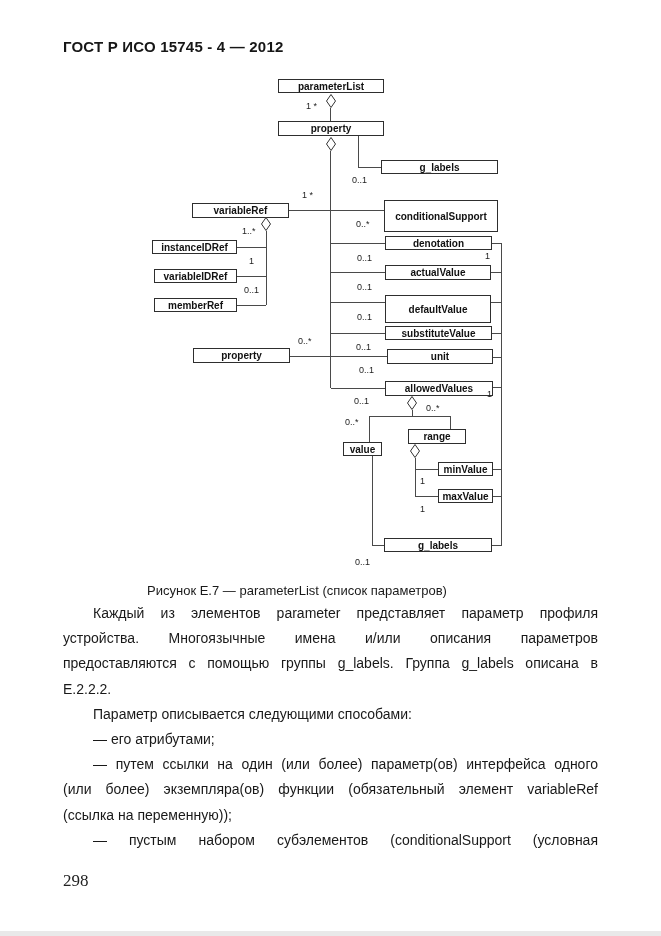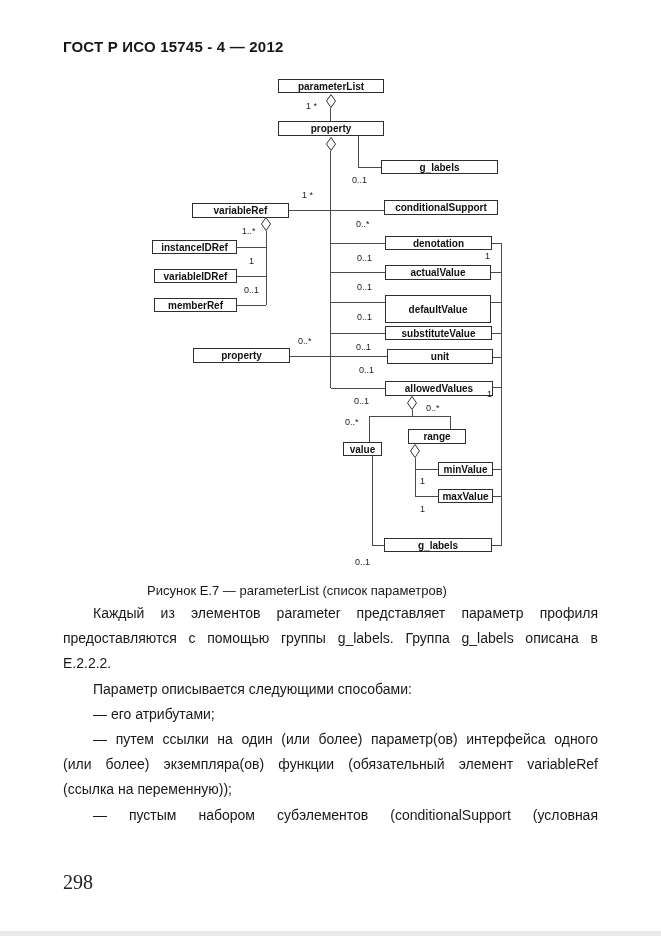--- a/index.html
+++ b/index.html
@@ -16,37 +16,37 @@
   .dia{position:absolute;}
   .mult{position:absolute;font-size:9px;color:#222;white-space:pre;line-height:9px;}
   
   .caption{position:absolute;left:0;top:583px;width:594px;text-align:center;
            font-size:13px;color:#1a1a1a;}
   .bodytext{position:absolute;left:63px;top:601px;width:535px;font-size:14px;color:#191919;}
   .tline{height:25.2px;line-height:25.2px;text-align:left;}
   .tline.ind{padding-left:30px;}
   .tline.j{text-align:justify;text-align-last:justify;}
   .pagenum{position:absolute;left:63px;top:871px;font-family:"Liberation Serif",serif;
-           font-size:20px;color:#222;}
+           font-size:17px;color:#222;}
   .scan-edge{position:absolute;left:0;bottom:0;width:661px;height:5px;background:#e9e9e9;}
 </style>
 </head>
 <body>
 
 <div class="page">
 
   <div class="hdr">ГОСТ Р ИСО 15745 - 4 — 2012</div>
 
   <div class="diagram">
 
     <div class="dbox" style="left:278px;top:79px;width:106px;height:14px">parameterList</div>
     <div class="dbox" style="left:278px;top:121px;width:106px;height:15px">property</div>
     <div class="dbox" style="left:381px;top:160px;width:117px;height:14px">g_labels</div>
     <div class="dbox" style="left:192px;top:203px;width:97px;height:15px">variableRef</div>
-    <div class="dbox" style="left:384px;top:200px;width:114px;height:15px">conditionalSupport</div>
+    <div class="dbox" style="left:384px;top:200px;width:114px;height:32px">conditionalSupport</div>
     <div class="dbox" style="left:152px;top:240px;width:85px;height:14px">instanceIDRef</div>
     <div class="dbox" style="left:154px;top:269px;width:83px;height:14px">variableIDRef</div>
     <div class="dbox" style="left:154px;top:298px;width:83px;height:14px">memberRef</div>
     <div class="dbox" style="left:385px;top:236px;width:107px;height:14px">denotation</div>
     <div class="dbox" style="left:385px;top:265px;width:106px;height:15px">actualValue</div>
     <div class="dbox" style="left:385px;top:295px;width:106px;height:28px">defaultValue</div>
     <div class="dbox" style="left:385px;top:326px;width:107px;height:14px">substituteValue</div>
     <div class="dbox" style="left:193px;top:348px;width:97px;height:15px">property</div>
     <div class="dbox" style="left:387px;top:349px;width:106px;height:15px">unit</div>
     <div class="dbox" style="left:385px;top:381px;width:108px;height:15px">allowedValues</div>
@@ -127,20 +127,21 @@
     <span class="mult" style="left:345px;top:418px">0..*</span>
     <span class="mult" style="left:420px;top:477px">1</span>
     <span class="mult" style="left:420px;top:505px">1</span>
     <span class="mult" style="left:355px;top:558px">0..1</span>
   </div>
 
   <div class="caption">Рисунок Е.7 — parameterList (список параметров)</div>
 
   <div class="bodytext">
     <div class="tline ind j">Каждый из элементов parameter представляет параметр профиля</div>
+    <div class="tline j">устройства. Многоязычные имена и/или описания параметров</div>
     <div class="tline j">предоставляются с помощью группы g_labels. Группа g_labels описана в</div>
     <div class="tline">Е.2.2.2.</div>
     <div class="tline ind">Параметр описывается следующими способами:</div>
     <div class="tline ind">— его атрибутами;</div>
     <div class="tline ind j">— путем ссылки на один (или более) параметр(ов) интерфейса одного</div>
     <div class="tline j">(или более) экземпляра(ов) функции (обязательный элемент variableRef</div>
     <div class="tline">(ссылка на переменную));</div>
     <div class="tline ind j">— пустым набором субэлементов (conditionalSupport (условная</div>
   </div>
 

